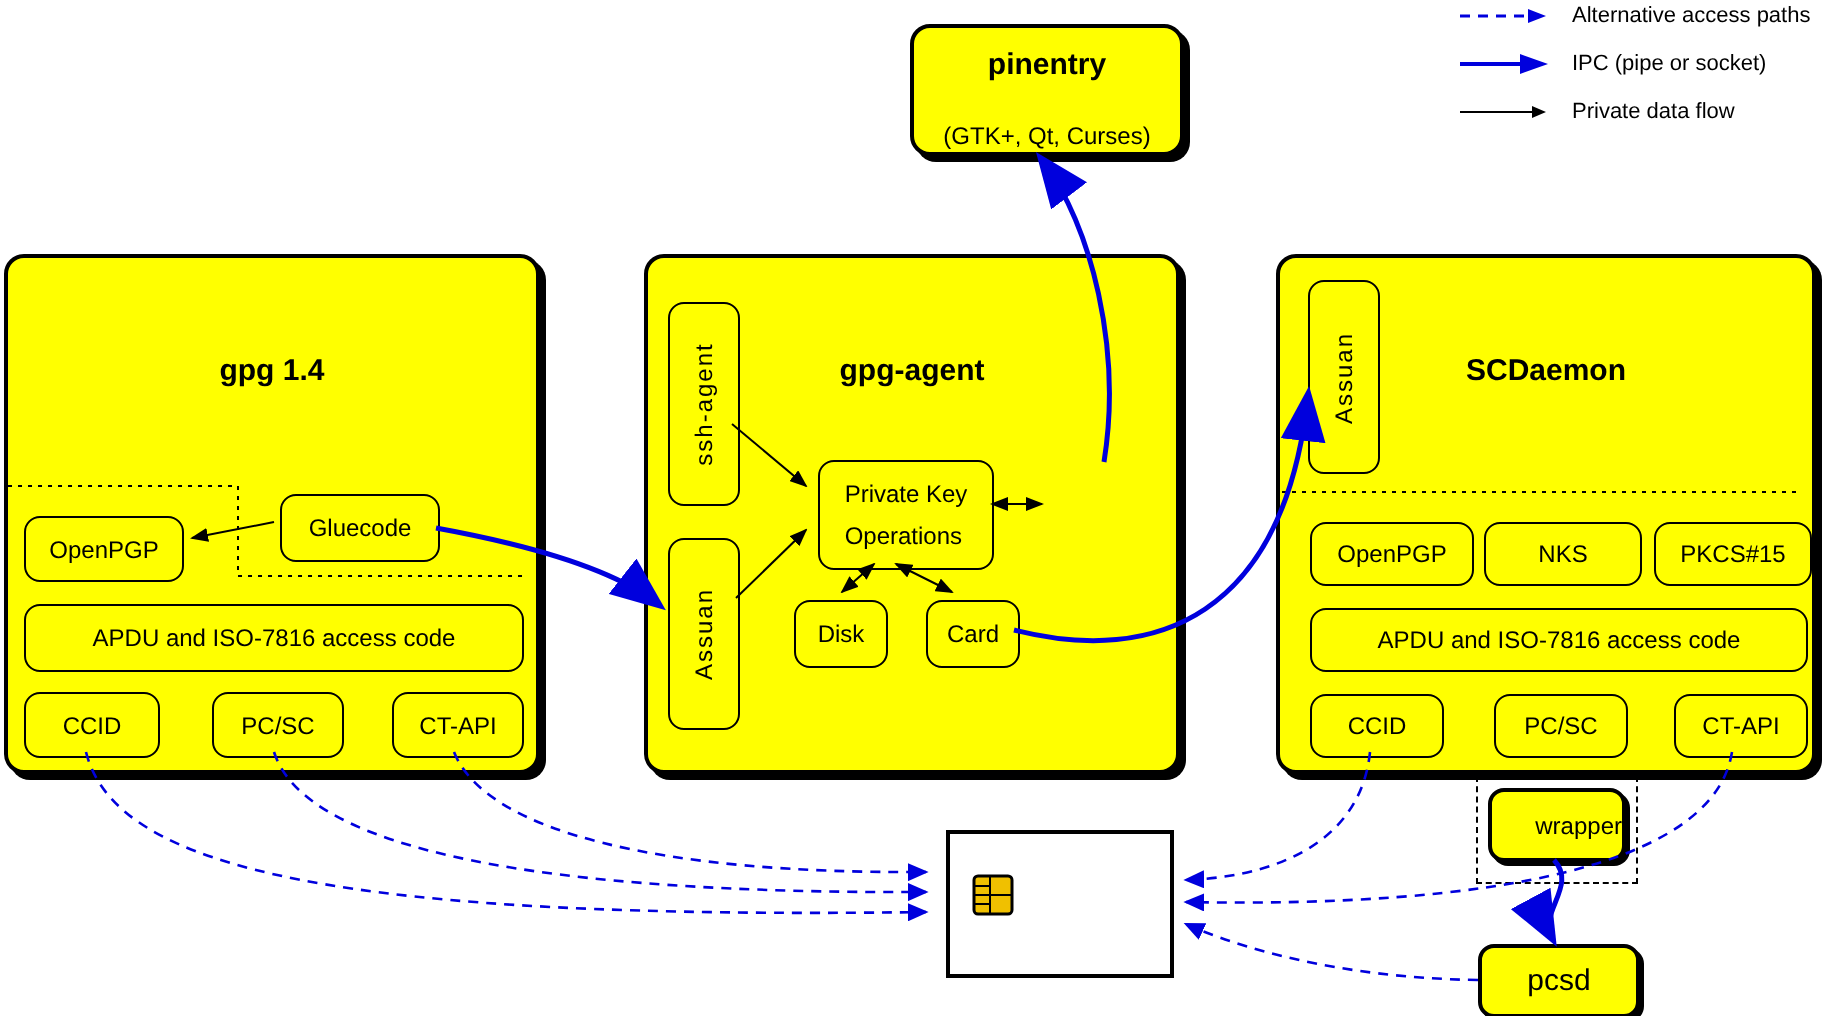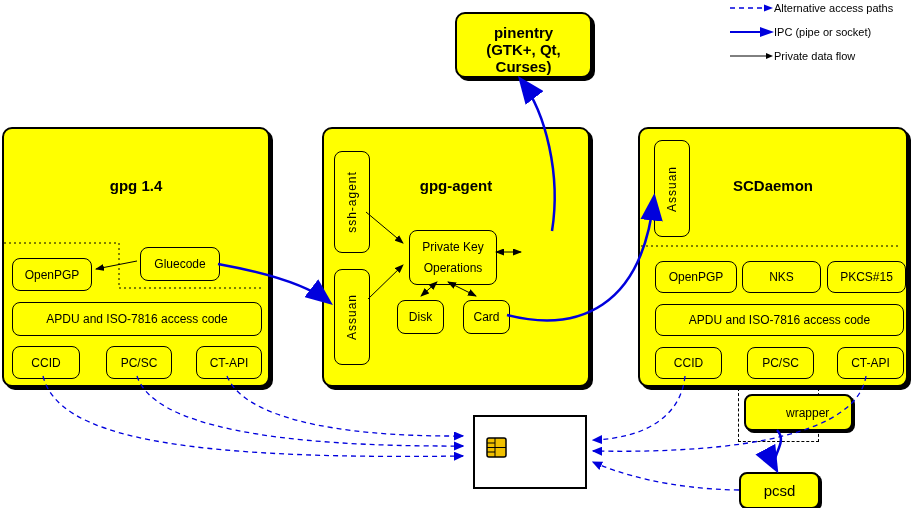--- a/index.html
+++ b/index.html
@@ -10,30 +10,30 @@
           box-shadow:3px 3px 0 #000;z-index:10;}
   .bigtitle{position:absolute;left:0;width:100%;text-align:center;font-weight:bold;font-size:15px;}
   .node{position:absolute;background:#ffff00;border:1px solid #000;border-radius:8px;
         display:flex;align-items:center;justify-content:center;font-size:12px;z-index:20;}
   .vnode{position:absolute;background:#ffff00;border:1px solid #000;border-radius:8px;
          display:flex;align-items:center;justify-content:center;z-index:20;}
   .vnode span{transform:rotate(-90deg);white-space:nowrap;font-size:12px;letter-spacing:1px;}
   .pinentry{position:absolute;left:455px;top:12px;width:133px;height:62px;background:#ffff00;
             border:2px solid #000;border-radius:10px;box-shadow:3px 3px 0 #000;text-align:center;z-index:10;}
   .pinentry .t{margin-top:10px;font-weight:bold;font-size:15px;}
-  .pinentry .s{margin-top:0;font-size:15px;font-weight:bold;}
-  .legend-row{position:absolute;left:730px;display:flex;align-items:center;gap:0;z-index:10;}
+  .pinentry .s{margin-top:20px;font-size:12px;}
+  .legend-row{position:absolute;left:730px;display:flex;align-items:center;gap:12px;z-index:10;}
   .legend-row .lab{font-size:11px;}
   .wrapzone{position:absolute;left:738px;top:388px;width:79px;height:52px;border:1px dashed #000;z-index:10;}
   .wrapbox{position:absolute;left:5px;top:5px;width:65px;height:33px;background:#ffff00;border:2px solid #000;
-           border-radius:8px;box-shadow:2px 2px 0 #000;display:flex;align-items:center;justify-content:flex-start;font-size:12px;padding-left:40px;}
+           border-radius:8px;box-shadow:2px 2px 0 #000;display:flex;align-items:center;justify-content:flex-end;font-size:12px;}
   .pcsd{position:absolute;left:739px;top:472px;width:77px;height:33px;background:#ffff00;border:2px solid #000;
         border-radius:8px;box-shadow:2px 2px 0 #000;display:flex;align-items:center;justify-content:center;font-size:15px;z-index:10;}
   .smartcard{position:absolute;left:473px;top:415px;width:110px;height:70px;background:#fff;border:2px solid #000;z-index:10;}
-  .pko{line-height:1.7;text-align:center;}
+  .pko{line-height:1.7;text-align:left;}
 </style>
 </head>
 <body>
 
 <div class="canvas">
 
   <div class="legend-row" style="top:2px;">
     <svg width="44" height="12">
       <line x1="0" y1="6" x2="34" y2="6" stroke="#0000dd" stroke-width="1.5" stroke-dasharray="5 4"></line>
       <polygon points="34,2.5 43,6 34,9.5" fill="#0000dd"></polygon>

